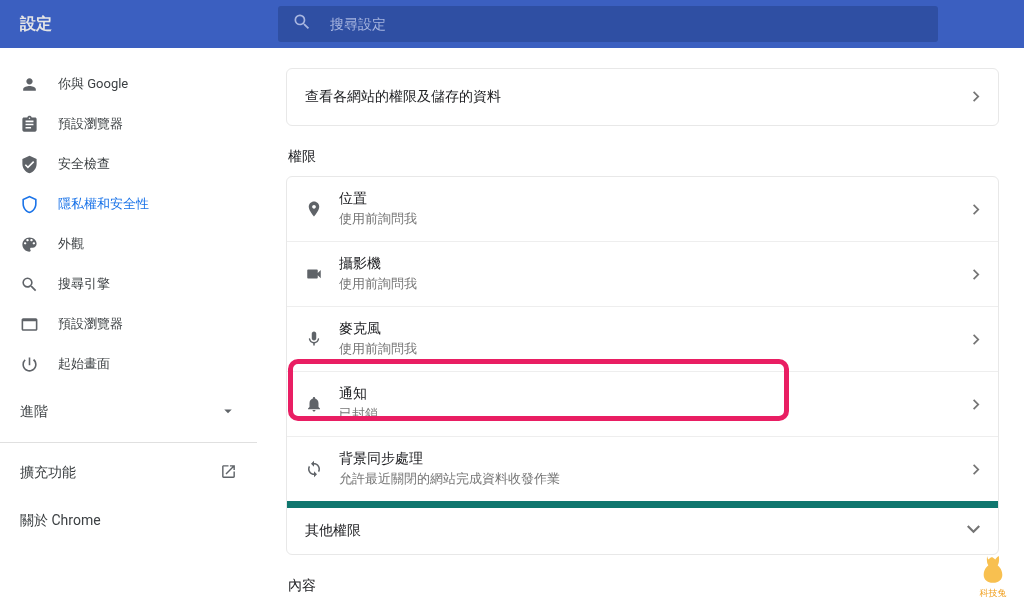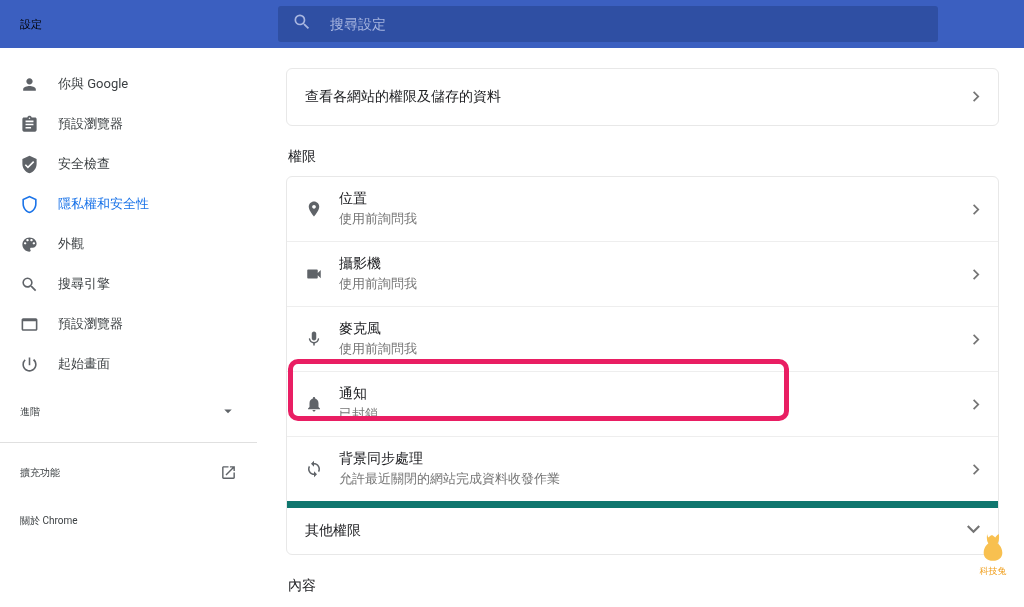--- a/index.html
+++ b/index.html
@@ -11,23 +11,23 @@
       overflow: hidden;
     }
     .header {
       background: #3b5fc0;
       height: 48px;
       display: flex;
       align-items: center;
       padding: 0 20px;
     }
     .header-title {
-      color: #000000;
-      font-size: 11px;
-      font-weight: 400;
+      color: #e5e5e5;
+      font-size: 16px;
+      font-weight: 700;
       width: 258px;
     }
     .search-container {
       background: #2f4fa3;
       border-radius: 3px;
       flex: 0 0 660px;
       height: 36px;
       display: flex;
       align-items: center;
       padding: 0 14px;
@@ -50,21 +50,21 @@
       font-size: 13px; color: #3c4043;
       cursor: pointer;
     }
     .nav-item .icon-slot { width: 38px; display: flex; align-items: center; }
     .nav-item .icon-svg { width: 19px; height: 19px; fill: #5f6368; }
     .nav-item.active { color: #1a73e8; font-weight: 500; }
     .nav-item.active .icon-svg { fill: #1a73e8; }
     .nav-section-header {
       display: flex; align-items: center; justify-content: space-between;
       padding: 0 20px; height: 40px;
-      font-size: 10px; color: #3c4043;
+      font-size: 14px; color: #3c4043;
       cursor: pointer;
       margin-top: 8px;
     }
     .nav-divider { height: 1px; background: #e0e0e0; margin: 10px 0; }
     .ext-link-icon { width: 17px; height: 17px; fill: #5f6368; }
     .chevron-down-sm { width: 18px; height: 18px; fill: #5f6368; }
     .content { flex: 1; padding: 20px 25px 0 28px; }
     .card {
       border: 1px solid #e8e8e8;
       border-radius: 6px;
@@ -103,21 +103,21 @@
       font-size: 14px; color: #202124; font-weight: 500; cursor: pointer;
     }
     .chevron-dn svg { width: 13px; height: 13px; fill: #757575; }
     .highlight-box {
       position: absolute;
       border: 5px solid #e91e63;
       border-radius: 10px;
       pointer-events: none;
     }
     .corner-logo {
-      position: absolute; right: 10px; bottom: 26px;
+      position: absolute; right: 10px; bottom: 4px;
       width: 42px; height: 50px;
       display: flex; flex-direction: column; align-items: center;
       font-size: 9px; color: #f0a020;
     }
     .corner-logo svg { width: 28px; height: 34px; fill: #f8c050; }
   </style>
 </head>
 <body>
 
 <div class="header">

